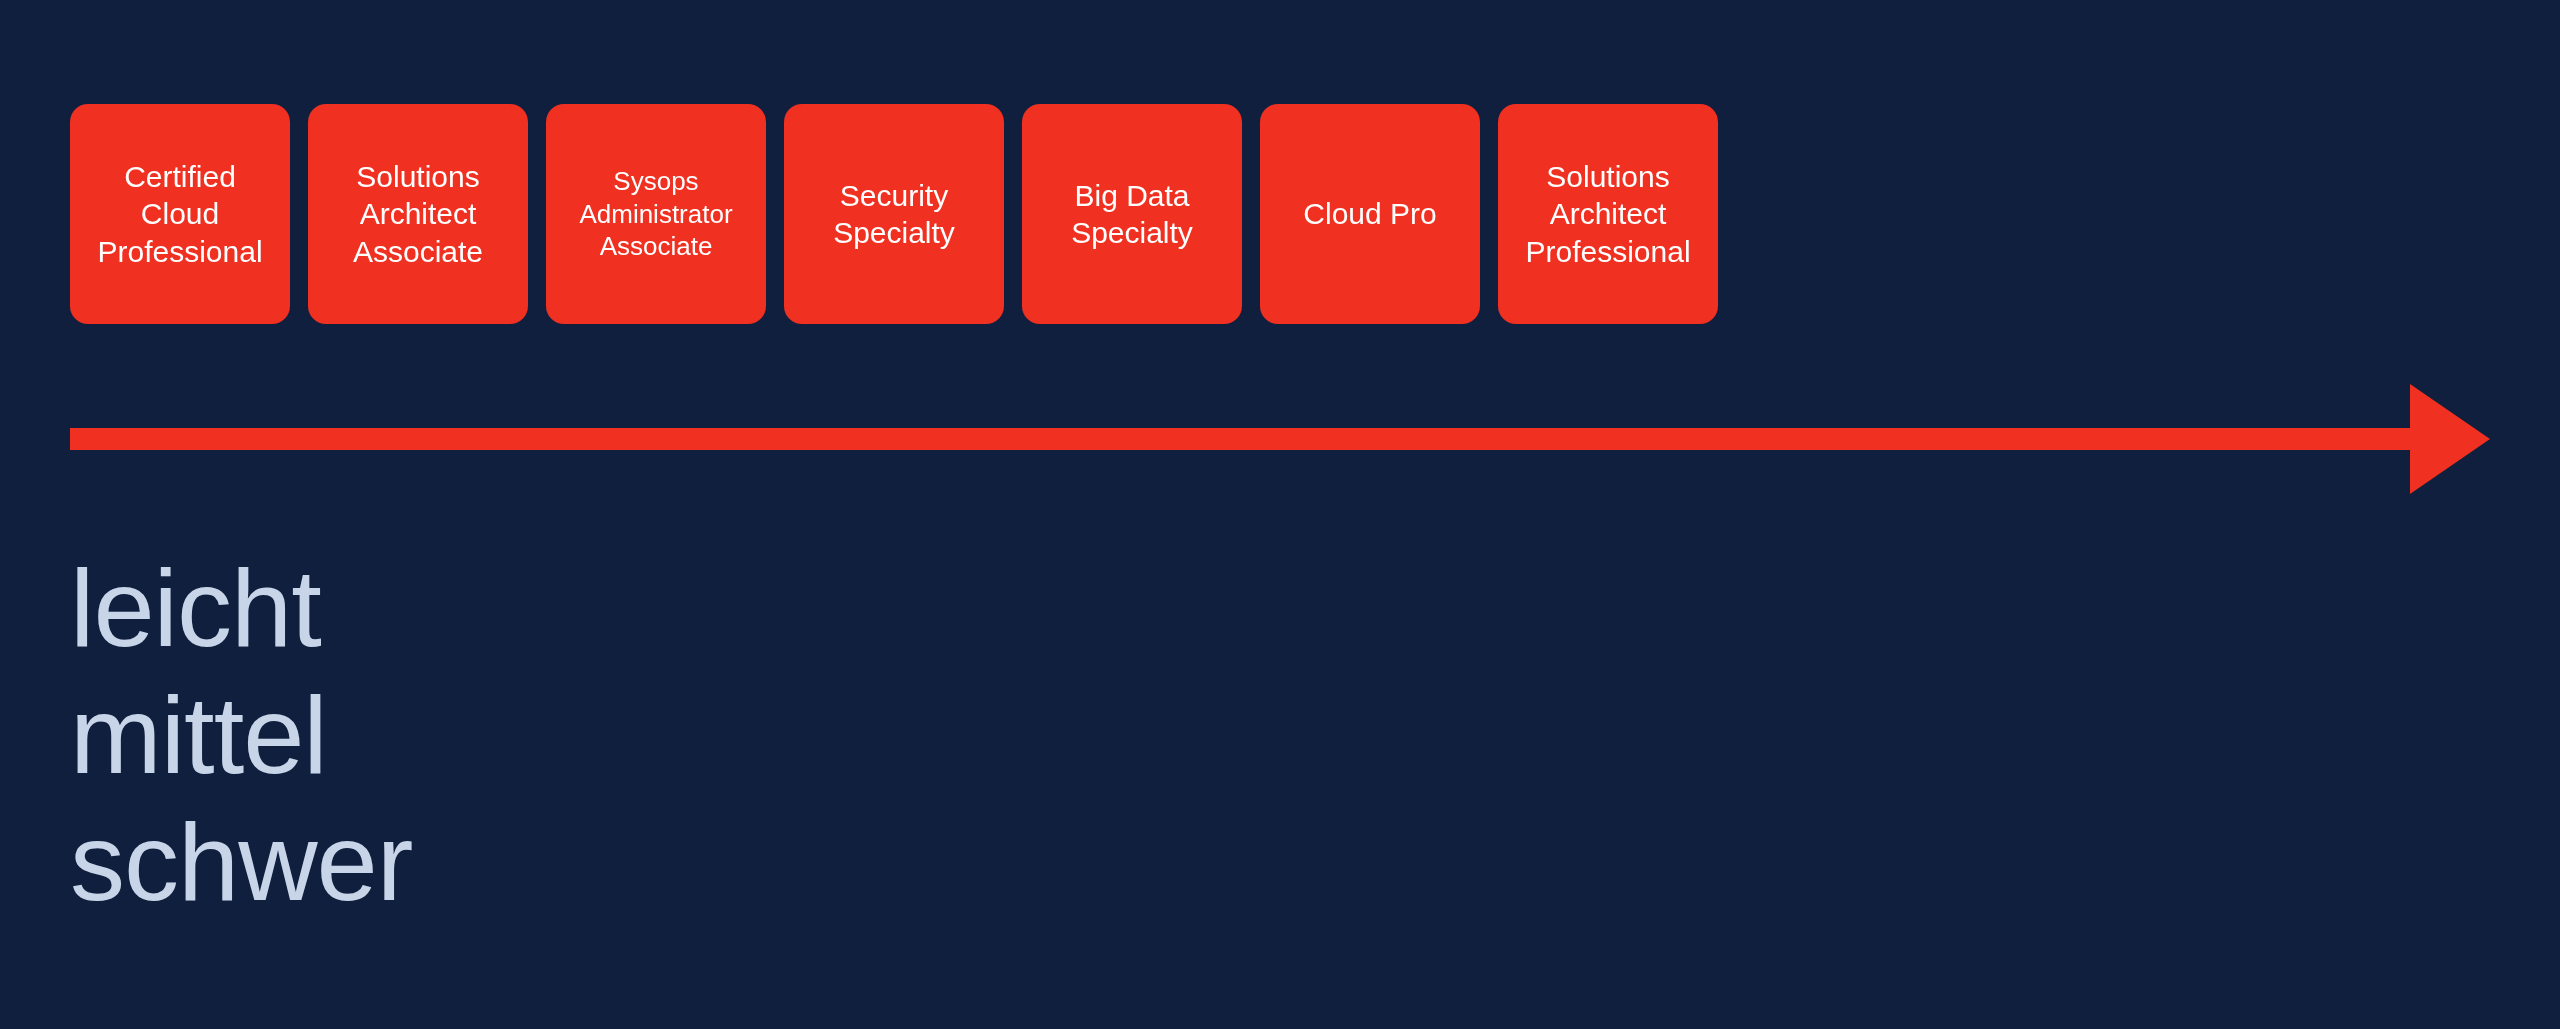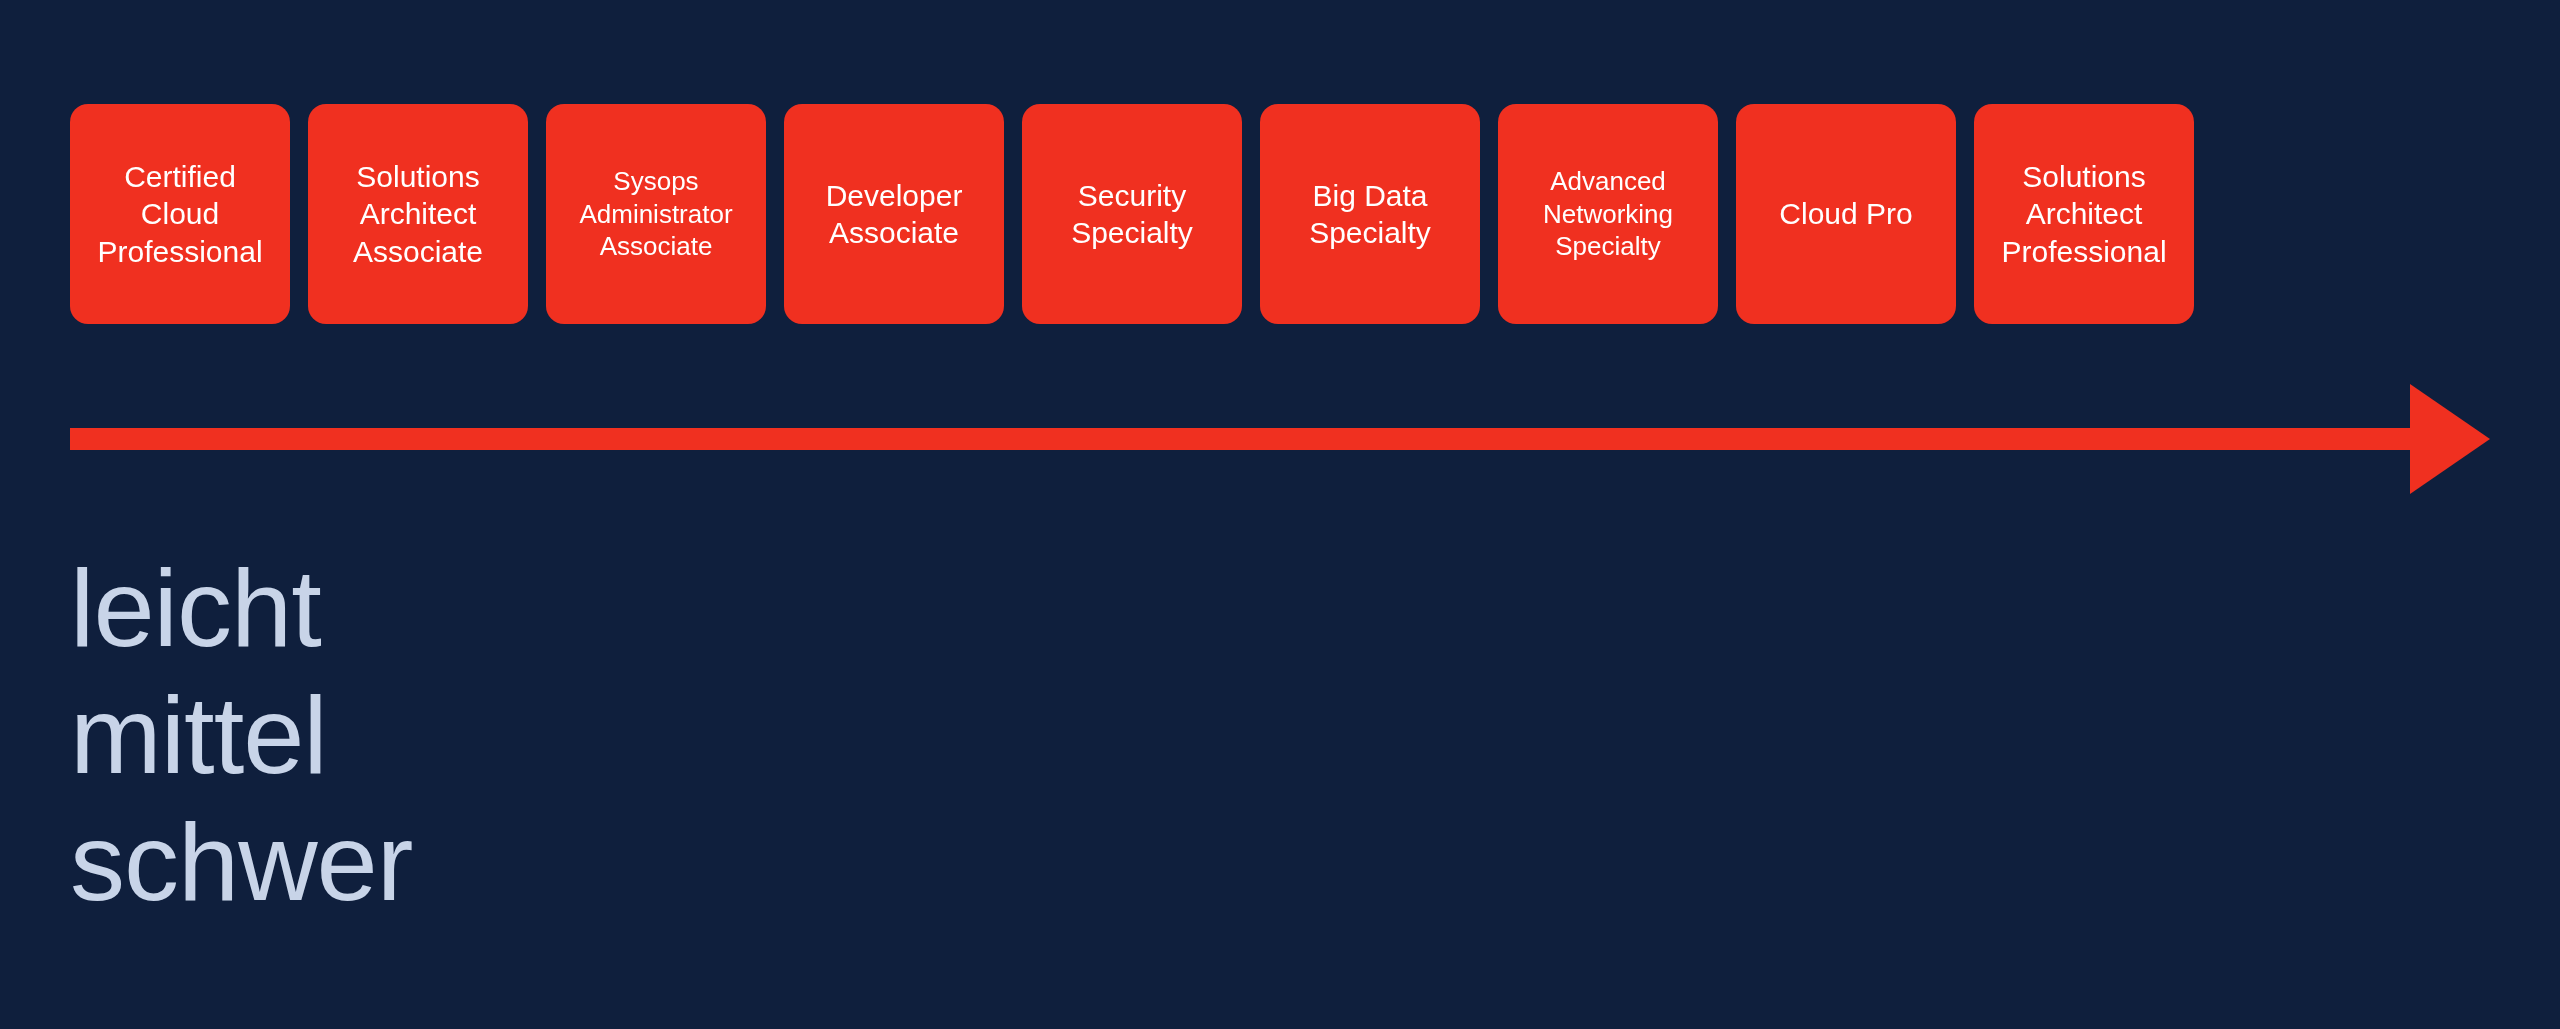--- a/index.html
+++ b/index.html
@@ -113,30 +113,24 @@
     <div class="cert-card">
       <span>Certified Cloud Professional</span>
     </div>
     <div class="cert-card">
       <span>Solutions Architect Associate</span>
     </div>
     <div class="cert-card small-text">
       <span>Sysops Administrator Associate</span>
     </div>
     <div class="cert-card">
-      <span>Developer Associate</span>
-    </div>
-    <div class="cert-card">
       <span>Security Specialty</span>
     </div>
     <div class="cert-card">
       <span>Big Data Specialty</span>
-    </div>
-    <div class="cert-card small-text">
-      <span>Advanced Networking Specialty</span>
     </div>
     <div class="cert-card">
       <span>Cloud Pro</span>
     </div>
     <div class="cert-card">
       <span>Solutions Architect Professional</span>
     </div>
   </div>
 
   <div class="arrow-row">

